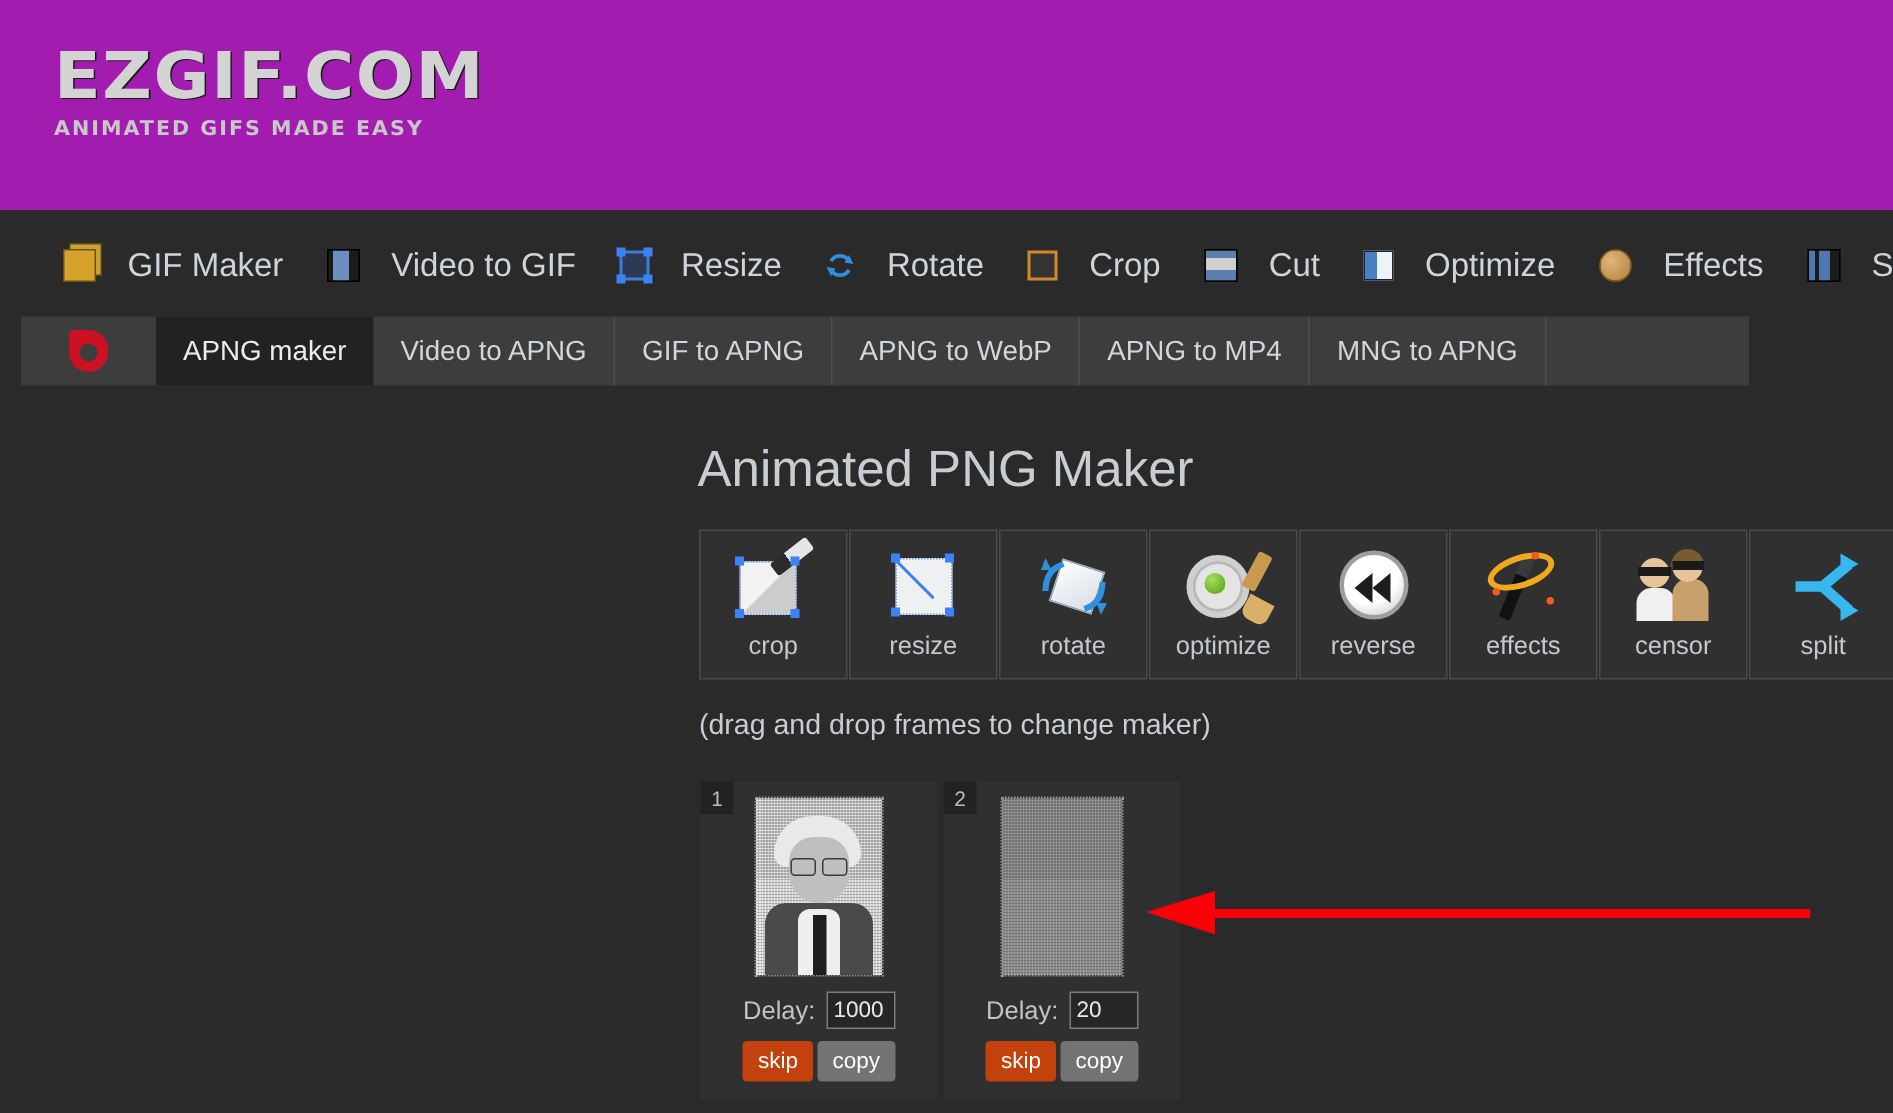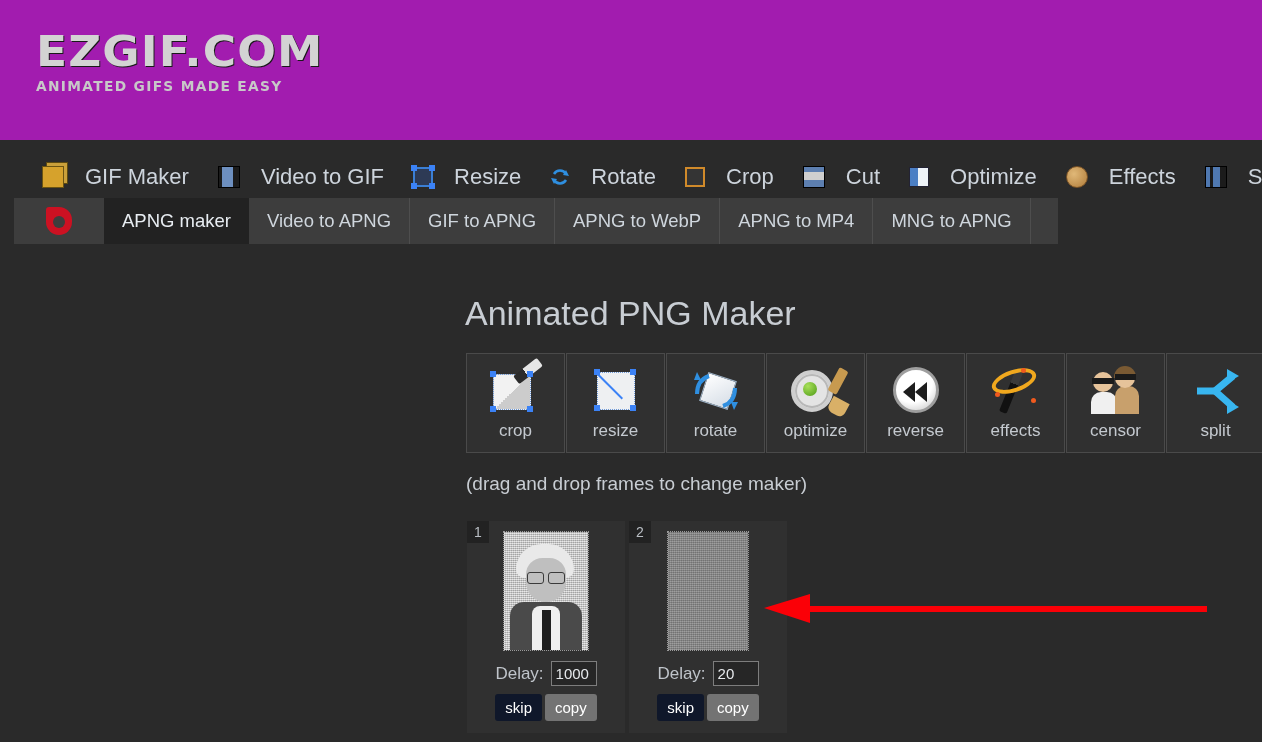--- a/index.html
+++ b/index.html
@@ -98,23 +98,23 @@
                  background-image: linear-gradient(to right, #4b7fc4 0 8px, #eef3f8 8px 20px); }
   .ic-effects { border-radius:50%; background:radial-gradient(circle at 35% 35%, #e0b878, #b07c3a); border:1px solid #7b5326; }
   .ic-split { background:#1b1b1b; border:1px solid #000;
               background-image: linear-gradient(to right, #4f78b0 0 4px, #1b1b1b 4px 7px, #4f78b0 7px 14px, #1b1b1b 14px 20px); }
   .ic-addtext { background:#e9eef4; border:2px solid #5d9bd5; box-sizing:border-box; color:#1b1b1b;
                 font-size:12px; font-weight:bold; line-height:16px; text-align:center; }
 
   
   .tabbar {
     position: absolute;
-    top: 198px;
+    top: 211px;
     left: 14px;
-    width: 1044px;
+    width: 1152px;
     height: 46px;
     background: #3d3d3d;
     display: flex;
     align-items: stretch;
   }
   .tab-logo {
     width: 90px;
     display: flex;
     align-items: center;
     justify-content: center;
@@ -368,21 +368,21 @@
   }
   .btn-skip, .btn-copy {
     font-size: 15px;
     color: #ffffff;
     border: none;
     border-radius: 3px;
     padding: 5px 10px;
     cursor: pointer;
     font-family: "Liberation Sans", sans-serif;
   }
-  .btn-skip { background: #0f172a; }
+  .btn-skip { background: #c2410c; }
   .btn-copy { background: #737373; }
 
   
   .annotation-arrow {
     position: absolute;
     left: 762px;
     top: 592px;
     width: 445px;
     height: 34px;
     pointer-events: none;

